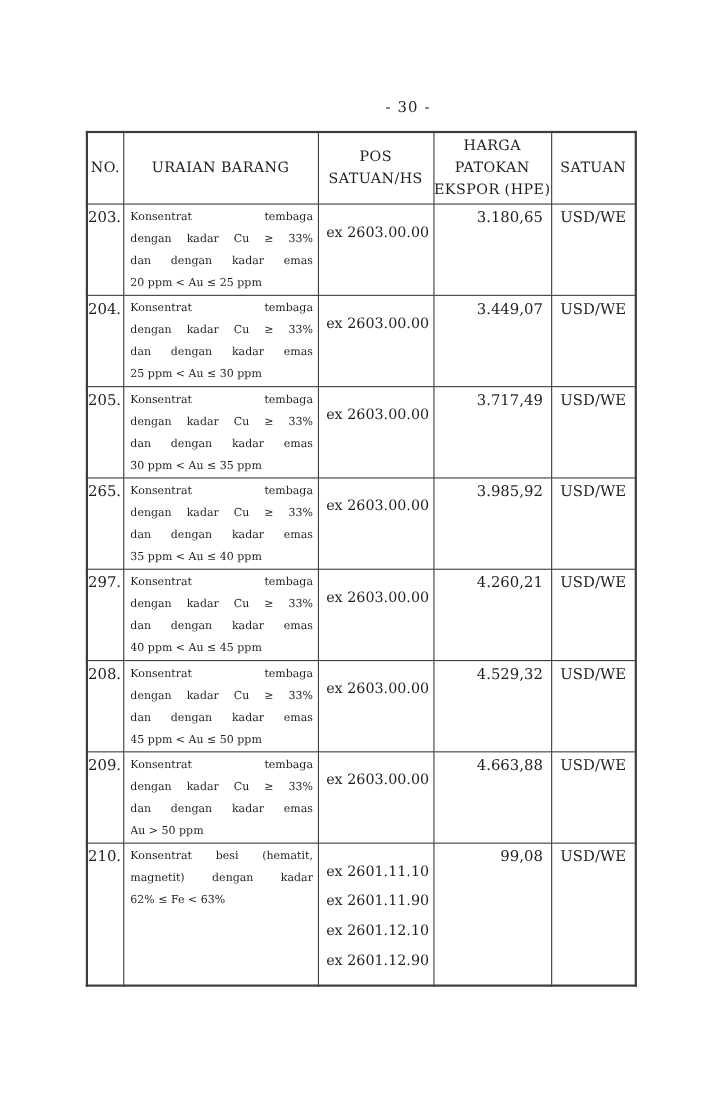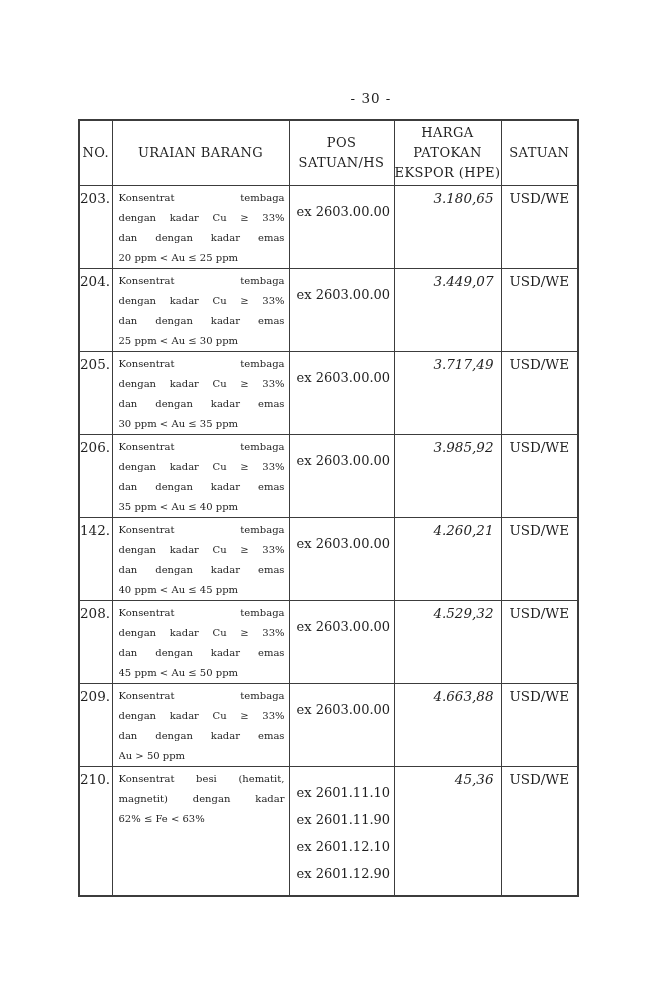--- a/index.html
+++ b/index.html
@@ -62,21 +62,20 @@
     font-size: 13px;
     line-height: 20px;
   }
   .hs-line { white-space: nowrap; overflow: hidden; }
   .hs-line + .hs-line { margin-top: 7px; }
   td.col-hpe {
     padding: 2px 7px 0 0;
     text-align: right;
     font-size: 13.5px;
     line-height: 20px;
-    font-style: italic;
   }
   td.col-sat {
     padding: 2px 0 0 0;
     text-align: center;
     font-size: 13.5px;
     line-height: 20px;
   }
 </style>
 </head>
 <body>
@@ -156,39 +155,39 @@
         </td>
     <td class="col-pos">
           <div>
             <div class="hs-line">ex 2603.00.00</div>
           </div>
         </td>
     <td class="col-hpe"><span>3.717,49</span></td>
     <td class="col-sat"><span>USD/WE</span></td>
   </tr>
       <tr>
-    <td class="col-no"><span>206.</span></td>
+    <td class="col-no"><span>265.</span></td>
     <td class="col-desc">
           <div>
             <div class="desc-line">Konsentrat tembaga</div>
             <div class="desc-line">dengan kadar Cu ≥ 33%</div>
             <div class="desc-line">dan dengan kadar emas</div>
             <div class="desc-line last">35 ppm &lt; Au ≤ 40 ppm</div>
           </div>
         </td>
     <td class="col-pos">
           <div>
             <div class="hs-line">ex 2603.00.00</div>
           </div>
         </td>
     <td class="col-hpe"><span>3.985,92</span></td>
     <td class="col-sat"><span>USD/WE</span></td>
   </tr>
       <tr>
-    <td class="col-no"><span>142.</span></td>
+    <td class="col-no"><span>297.</span></td>
     <td class="col-desc">
           <div>
             <div class="desc-line">Konsentrat tembaga</div>
             <div class="desc-line">dengan kadar Cu ≥ 33%</div>
             <div class="desc-line">dan dengan kadar emas</div>
             <div class="desc-line last">40 ppm &lt; Au ≤ 45 ppm</div>
           </div>
         </td>
     <td class="col-pos">
           <div>
@@ -244,17 +243,17 @@
           </div>
         </td>
     <td class="col-pos">
           <div>
             <div class="hs-line">ex 2601.11.10</div>
             <div class="hs-line">ex 2601.11.90</div>
             <div class="hs-line">ex 2601.12.10</div>
             <div class="hs-line">ex 2601.12.90</div>
           </div>
         </td>
-    <td class="col-hpe"><span>45,36</span></td>
+    <td class="col-hpe"><span>99,08</span></td>
     <td class="col-sat"><span>USD/WE</span></td>
   </tr>
     </tbody>
 </table>
 
 </body></html>

